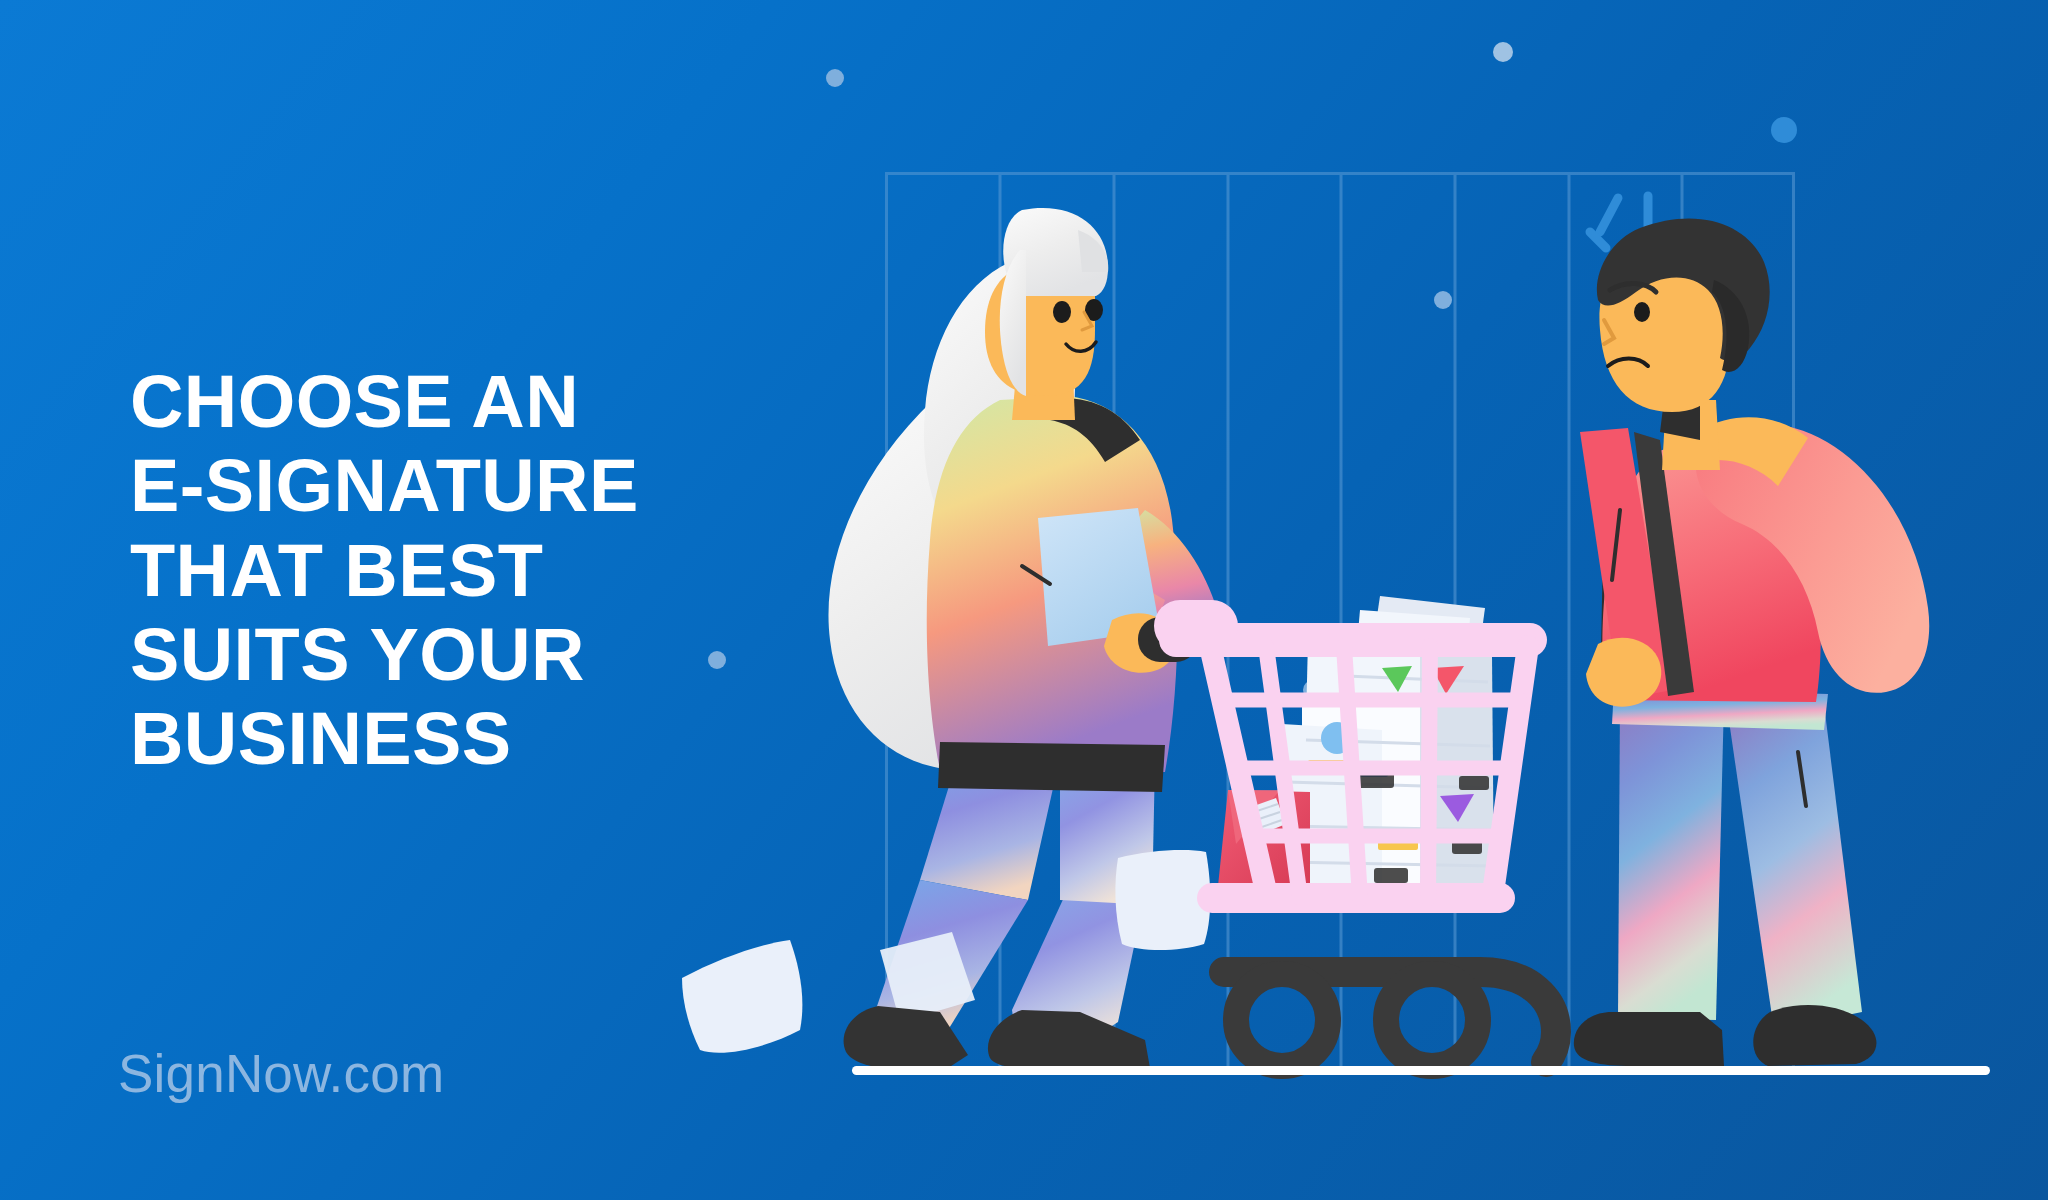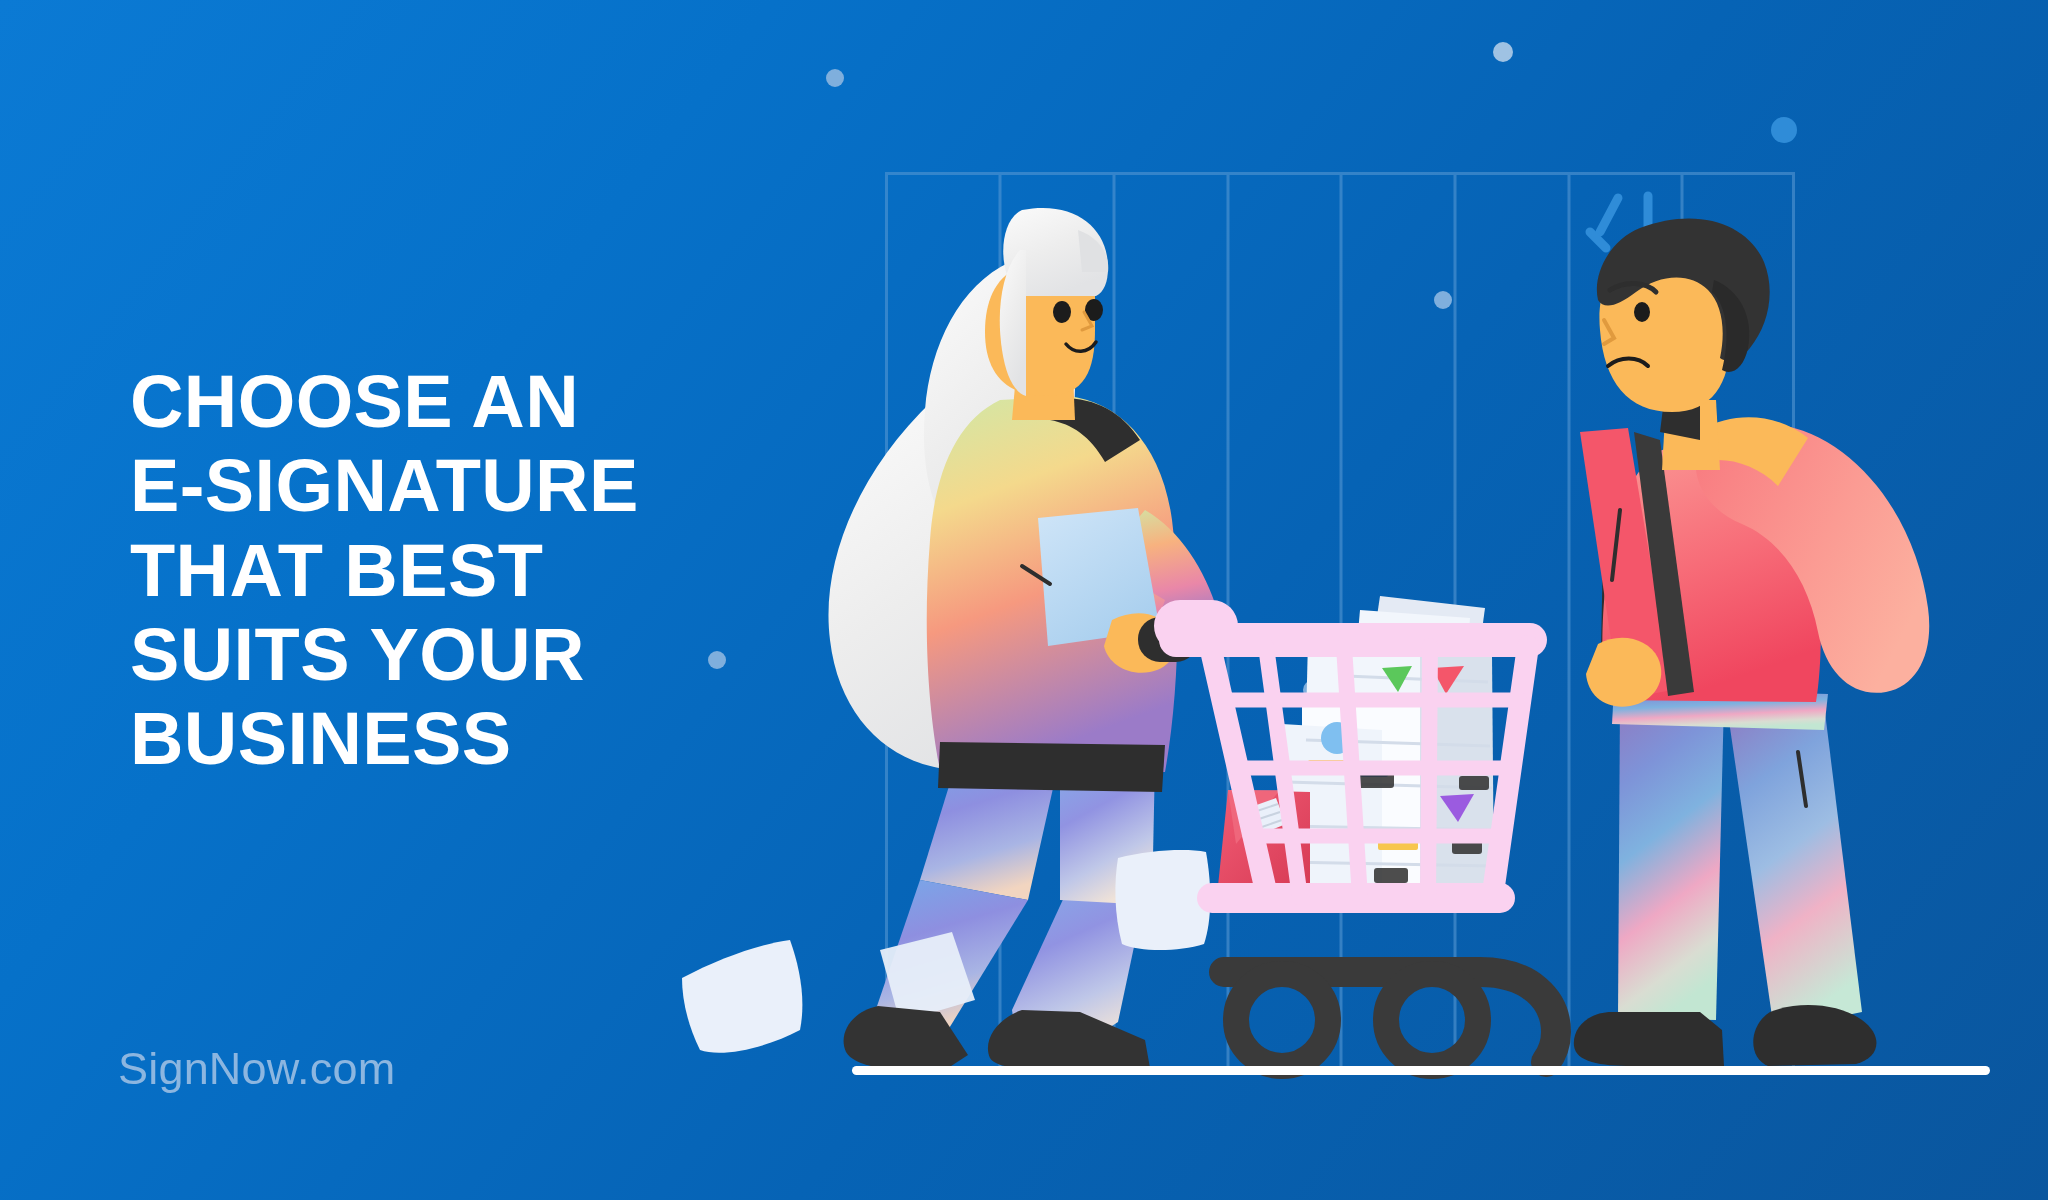--- a/index.html
+++ b/index.html
@@ -54,21 +54,21 @@
     white-space: pre-line;
   }
   .brand {
     position: absolute;
     left: 118px;
     top: 1043px;
     margin: 0;
     color: #8CB6E0;
     font-family: "Liberation Sans", sans-serif;
     font-weight: 400;
-    font-size: 45px;
+    font-size: 53px;
     letter-spacing: 0.2px;
   }
 
   
   .illustration {
     position: absolute;
     left: 0;
     top: 0;
     width: 2048px;
     height: 1200px;

